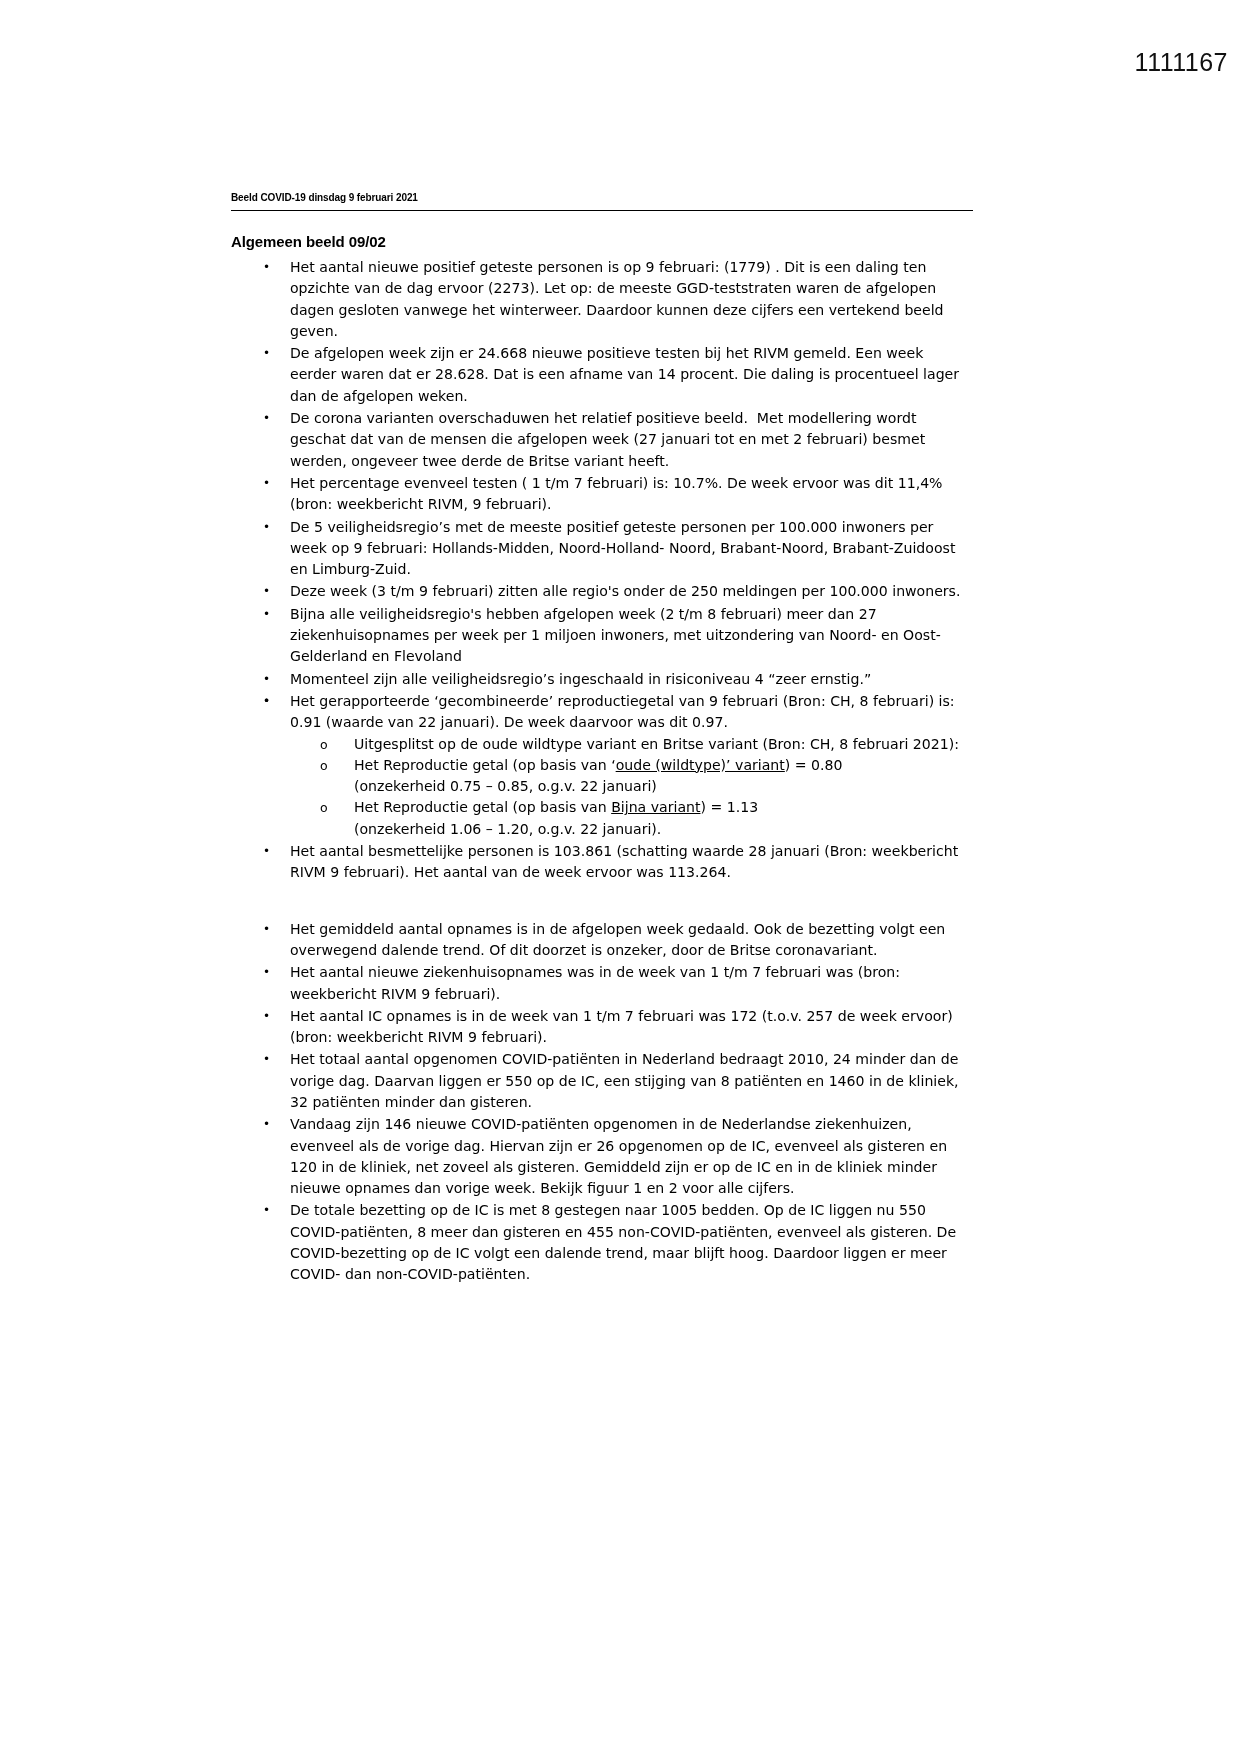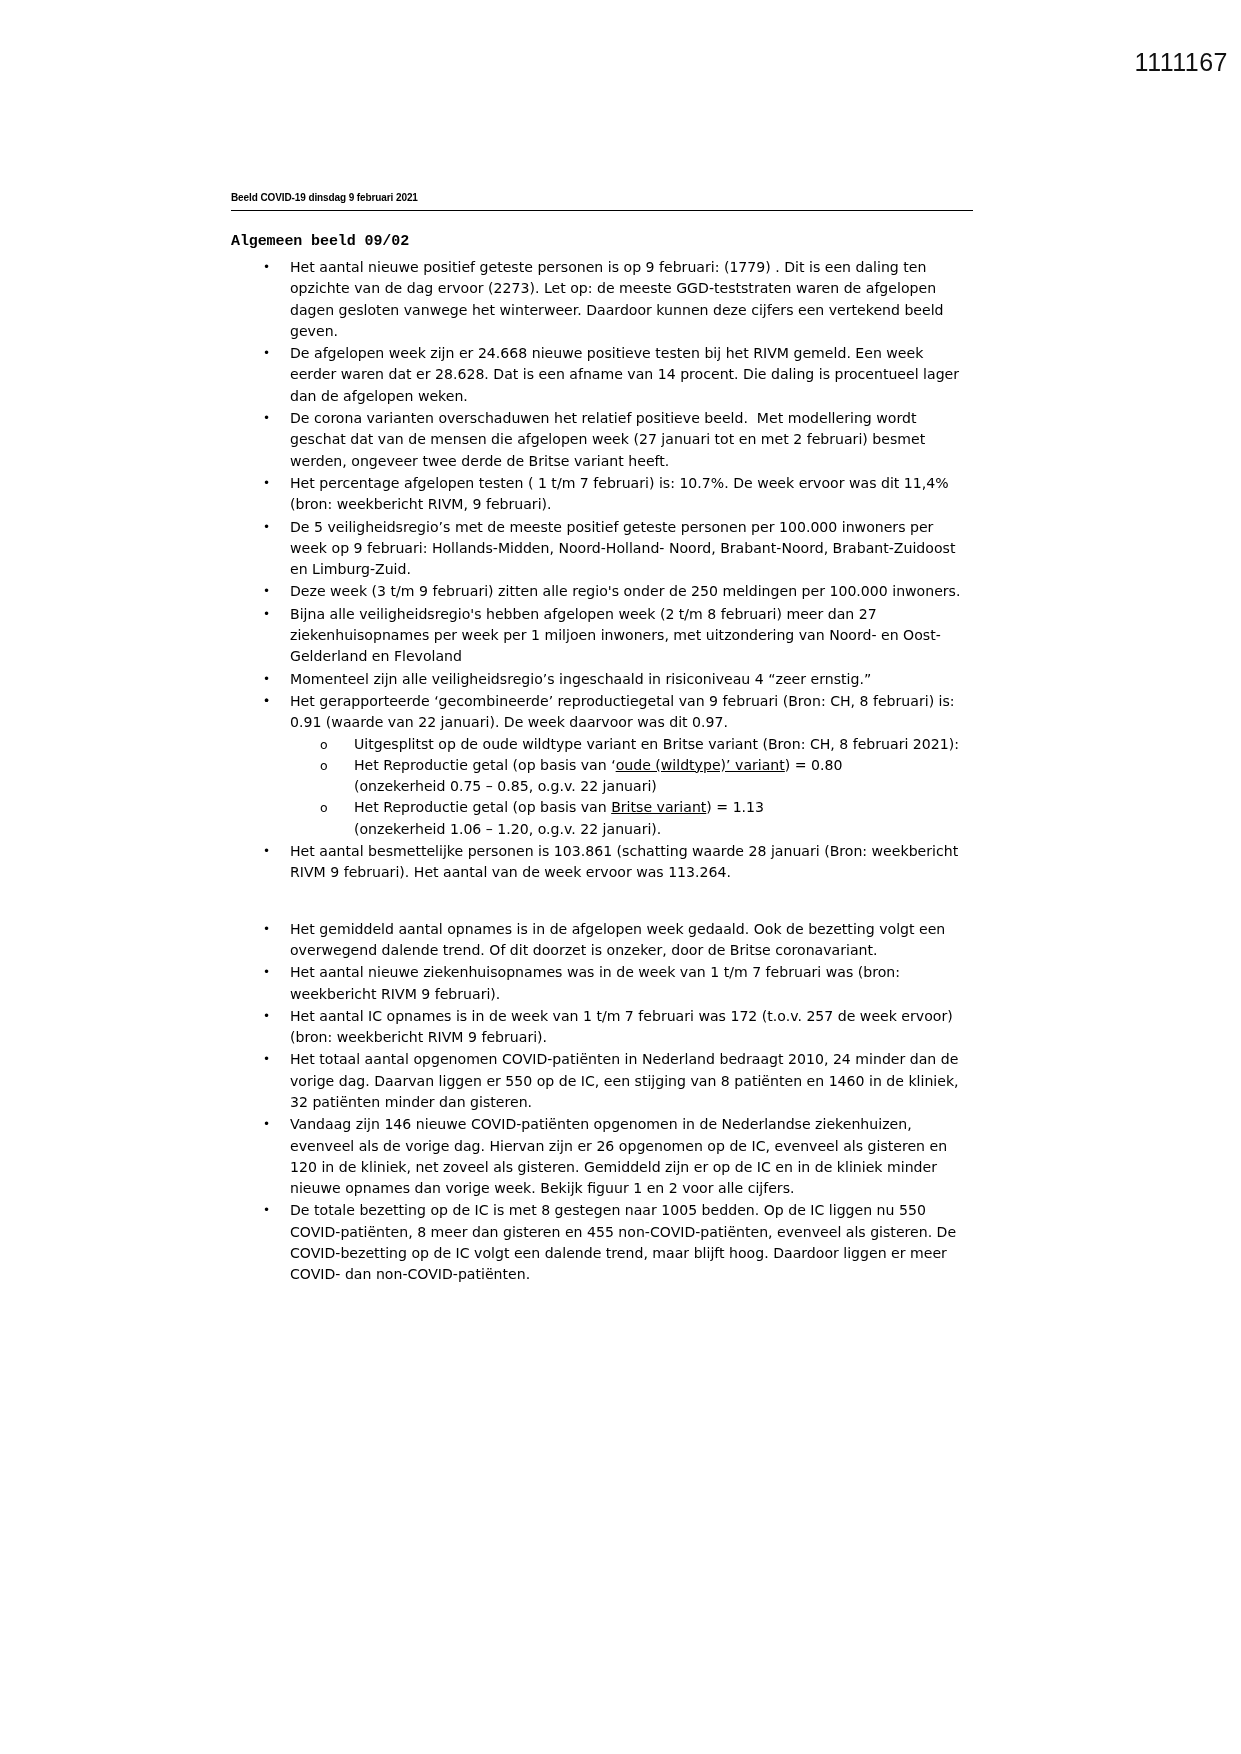--- a/index.html
+++ b/index.html
@@ -45,21 +45,21 @@
     color: #000;
     padding-bottom: 7px;
   }
   .title-rule {
     border: 0;
     border-top: 1.2px solid #000;
     margin: 0 0 22px 0;
     width: 100%;
   }
   .section-heading {
-    font-family: Liberation Mono, monospace;
+    font-family: Liberation Sans, sans-serif;
     font-weight: bold;
     font-size: 15px;
     letter-spacing: -0.1px;
     margin: 0 0 7px 0;
   }
   .section-gap {
     height: 34px;
   }
   ul.bullets {
     list-style: none;
@@ -116,30 +116,30 @@
 
     <div class="doc-title">Beeld COVID-19 dinsdag 9 februari 2021</div>
     <hr class="title-rule">
 
     <div id="sections-root">
         <div class="section-heading">Algemeen beeld 09/02</div>
         <ul class="bullets">
           <li><span class="marker">•</span><span>Het <b>aantal nieuwe positief</b> geteste personen is op 9 februari: (<b>1779</b>) . Dit is een daling ten opzichte van de dag ervoor (<b>2273</b>). <b>Let op:</b> de meeste GGD-teststraten waren de afgelopen dagen gesloten vanwege het winterweer. Daardoor kunnen deze cijfers een vertekend beeld geven.</span></li>
           <li><span class="marker">•</span><span>De afgelopen week zijn er <b>24.668</b> nieuwe positieve testen bij het RIVM gemeld. Een week eerder waren dat er 28.628. Dat is een afname van 14 procent. Die daling is procentueel lager dan de afgelopen weken.</span></li>
           <li><span class="marker">•</span><span>De corona varianten overschaduwen het relatief positieve beeld.&nbsp; Met modellering wordt geschat dat van de mensen die afgelopen week (27 januari tot en met 2 februari) besmet werden, ongeveer twee derde de Britse variant heeft.</span></li>
-          <li><span class="marker">•</span><span>Het <b>percentage afgelopen testen</b> ( 1 t/m 7 februari) is: 10.7%. De week ervoor was dit 11,4% (bron: weekbericht RIVM, 9 februari).</span></li>
+          <li><span class="marker">•</span><span>Het <b>percentage evenveel testen</b> ( 1 t/m 7 februari) is: 10.7%. De week ervoor was dit 11,4% (bron: weekbericht RIVM, 9 februari).</span></li>
           <li><span class="marker">•</span><span>De 5 veiligheidsregio’s met de meeste positief geteste personen per 100.000 inwoners per week op 9 februari: Hollands-Midden, Noord-Holland- Noord, Brabant-Noord, Brabant-Zuidoost en Limburg-Zuid.</span></li>
           <li><span class="marker">•</span><span>Deze week (3 t/m 9 februari) zitten alle regio's onder de 250 meldingen per 100.000 inwoners.</span></li>
           <li><span class="marker">•</span><span>Bijna alle veiligheidsregio's hebben afgelopen week (2 t/m 8 februari) meer dan 27 ziekenhuisopnames per week per 1 miljoen inwoners, met uitzondering van Noord- en Oost-Gelderland en Flevoland</span></li>
           <li><span class="marker">•</span><span>Momenteel zijn alle veiligheidsregio’s ingeschaald in risiconiveau 4 “zeer ernstig.”</span></li>
           <li><span class="marker">•</span></li>
           <li><span class="marker">•</span><span>Het gerapporteerde ‘gecombineerde’ reproductiegetal van 9 februari (Bron: CH, 8 februari) is: <b>0.91</b> (waarde van 22 januari). De week daarvoor was dit 0.97.</span><ul class="subbullets">
               <li><span class="marker">o</span><span>Uitgesplitst op de oude wildtype variant en Britse variant (Bron: CH, 8 februari 2021):</span></li>
               <li><span class="marker">o</span><span>Het Reproductie getal (op basis van ‘<u>oude (wildtype)’ variant</u>) = <b>0.80</b><br>(onzekerheid 0.75 – 0.85, o.g.v. 22 januari)</span></li>
-              <li><span class="marker">o</span><span>Het Reproductie getal (op basis van <u>Britse variant</u>) = <b>1.13</b><br>(onzekerheid 1.06 – 1.20, o.g.v. 22 januari).</span></li>
+              <li><span class="marker">o</span><span>Het Reproductie getal (op basis van <u>Bijna variant</u>) = <b>1.13</b><br>(onzekerheid 1.06 – 1.20, o.g.v. 22 januari).</span></li>
             </ul></li>
           <li><span class="marker">•</span><span>Het aantal besmettelijke personen is <b>103.861</b> (schatting waarde 28 januari (Bron: weekbericht RIVM 9 februari). Het aantal van de week ervoor was 113.264.</span></li>
         </ul>
         <div class="section-gap"></div>
         <ul class="bullets">
           <li><span class="marker">•</span><span>Het <b>gemiddeld aantal opnames is in de afgelopen week gedaald</b>. Ook de bezetting volgt een overwegend dalende trend. Of dit doorzet is onzeker, door de Britse coronavariant.</span></li>
           <li><span class="marker">•</span><span>Het aantal nieuwe ziekenhuisopnames was in de week van 1 t/m 7 februari was (bron: weekbericht RIVM 9 februari).</span></li>
           <li><span class="marker">•</span><span>Het aantal IC opnames is in de week van 1 t/m 7 februari was 172 (t.o.v. 257 de week ervoor) (bron: weekbericht RIVM 9 februari).</span></li>
           <li><span class="marker">•</span><span>Het <b>totaal aantal opgenomen COVID-patiënten</b> in Nederland bedraagt <b>2010</b>, 24 minder dan de vorige dag. Daarvan liggen er 550 op de IC, een stijging van 8 patiënten en 1460 in de kliniek, 32 patiënten minder dan gisteren.</span></li>
           <li><span class="marker">•</span><span>Vandaag zijn <b>146 nieuwe COVID-patiënten opgenomen</b> in de Nederlandse ziekenhuizen, evenveel als de vorige dag. Hiervan zijn er <b>26</b> opgenomen op de <b>IC</b>, evenveel als gisteren en 120 in de kliniek, net zoveel als gisteren. Gemiddeld zijn er op de IC en in de kliniek minder nieuwe opnames dan vorige week. Bekijk figuur 1 en 2 voor alle cijfers.</span></li>

